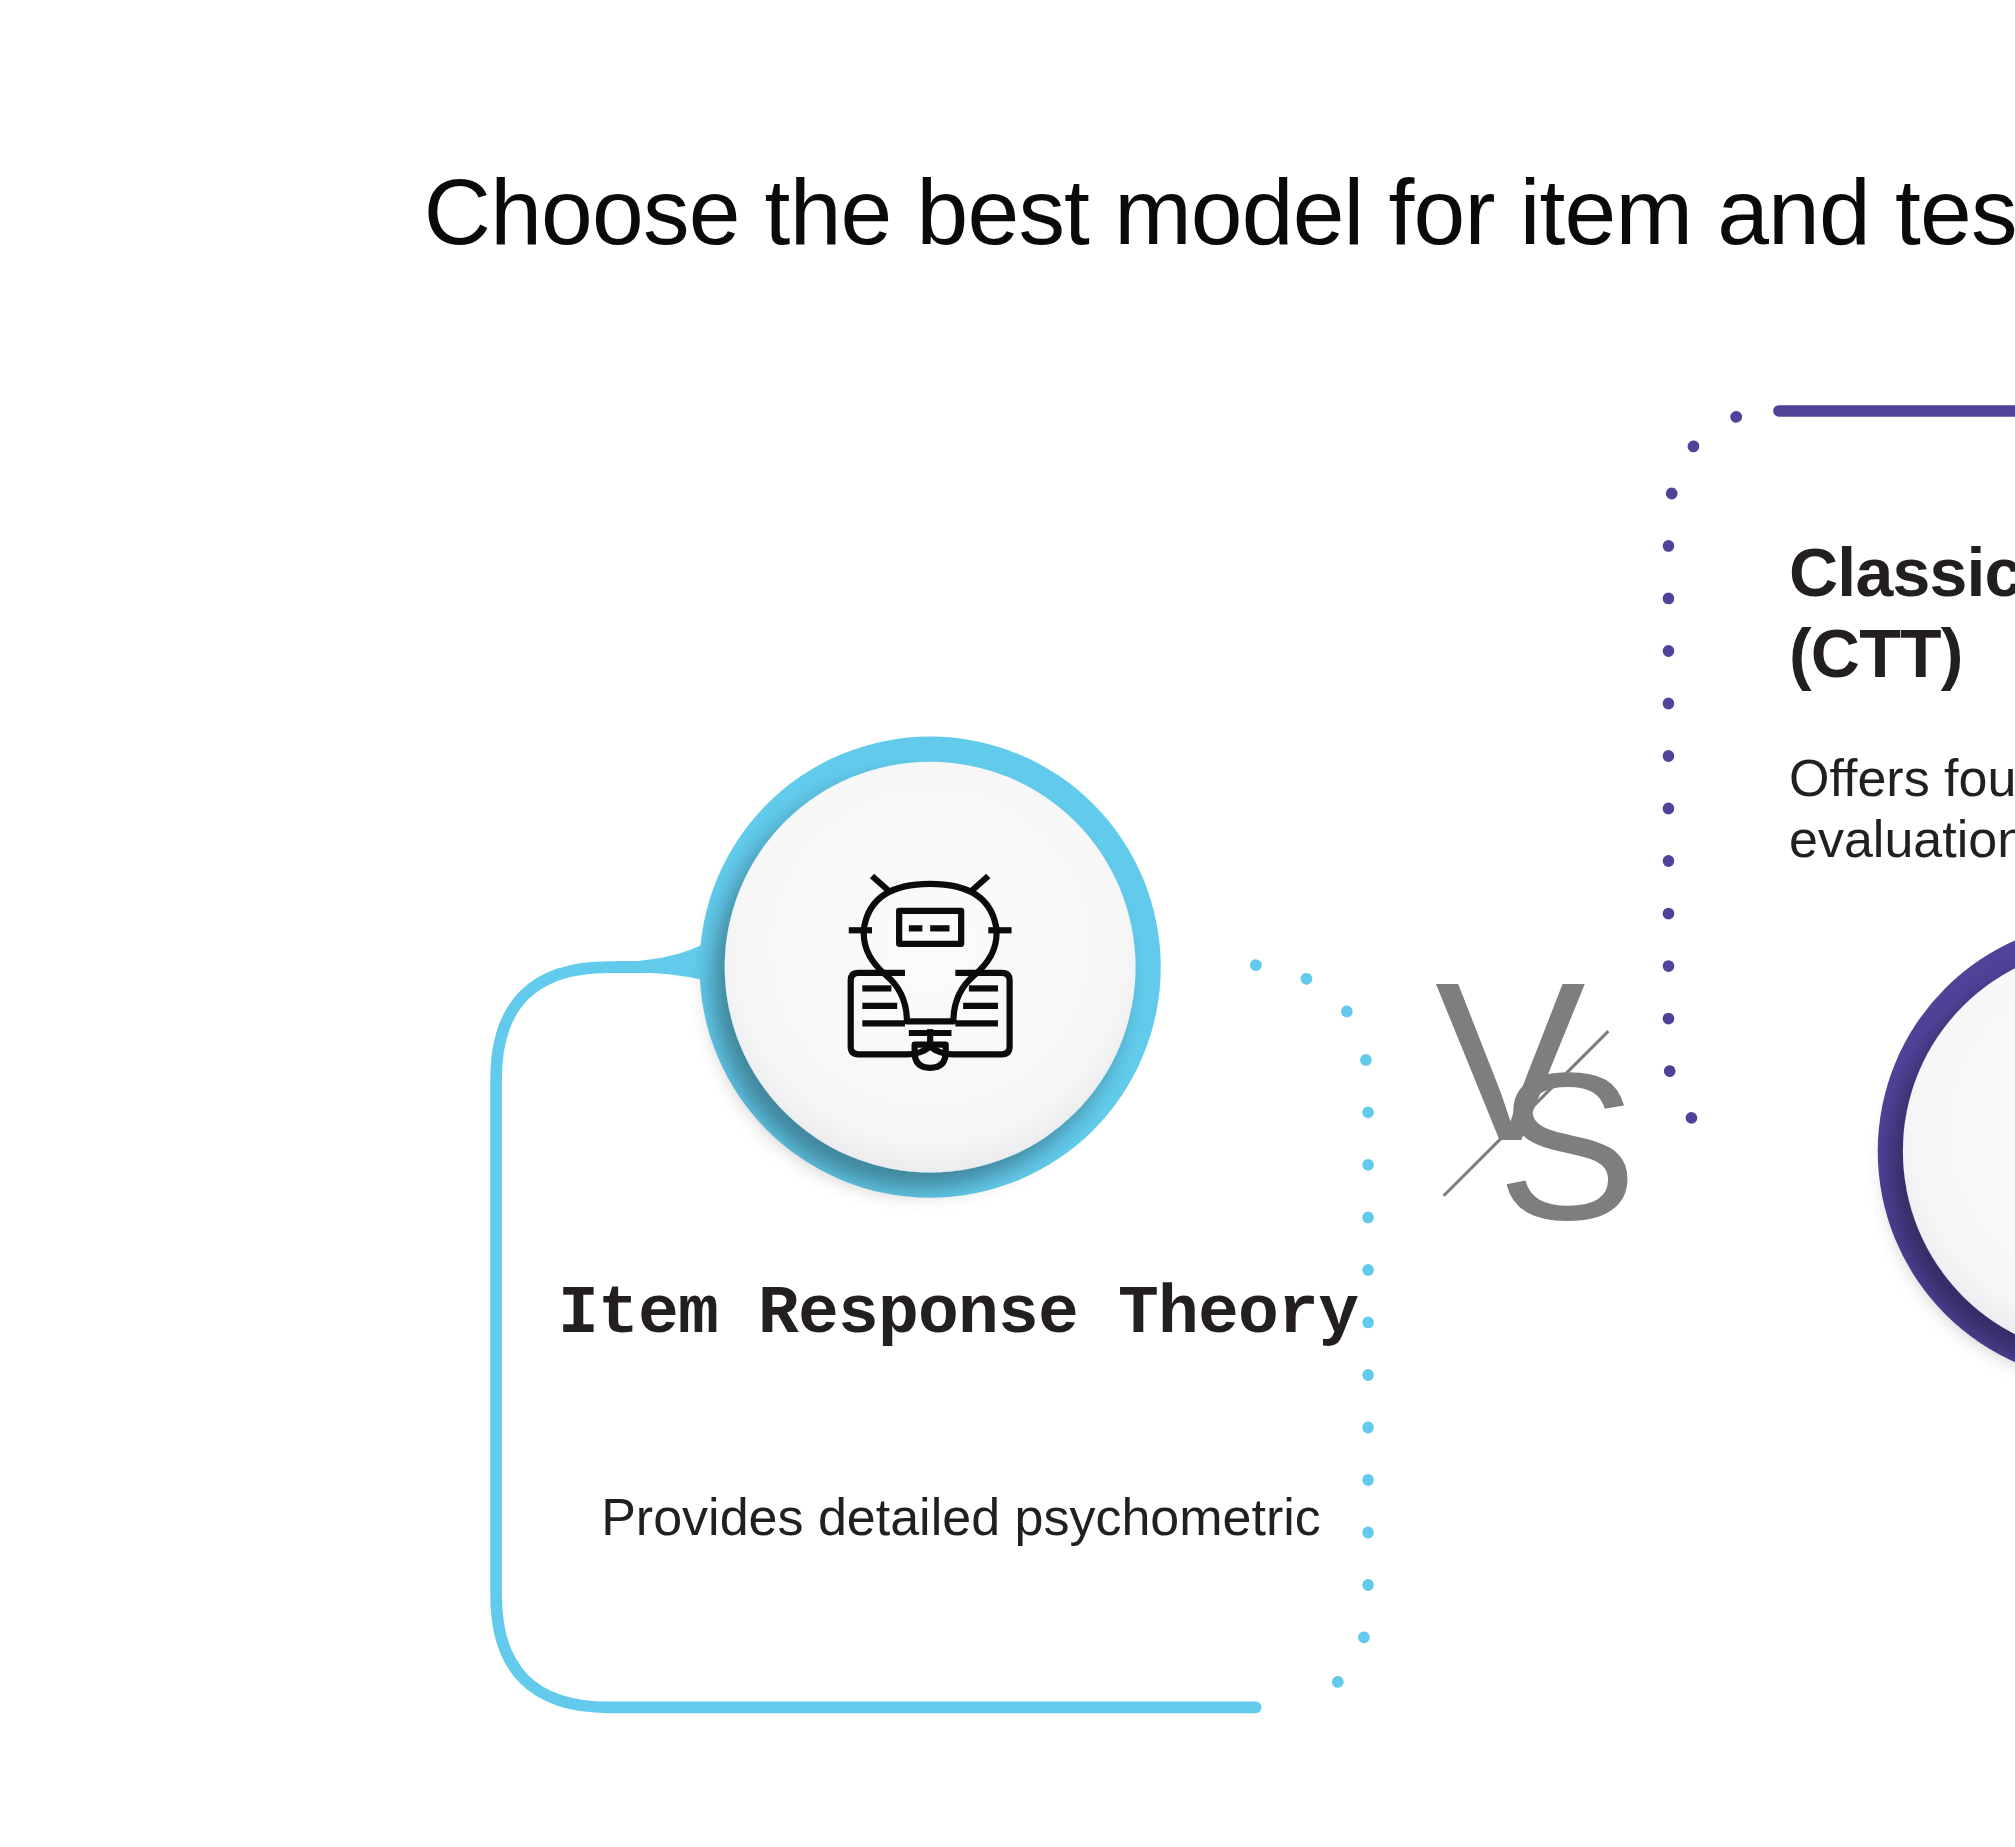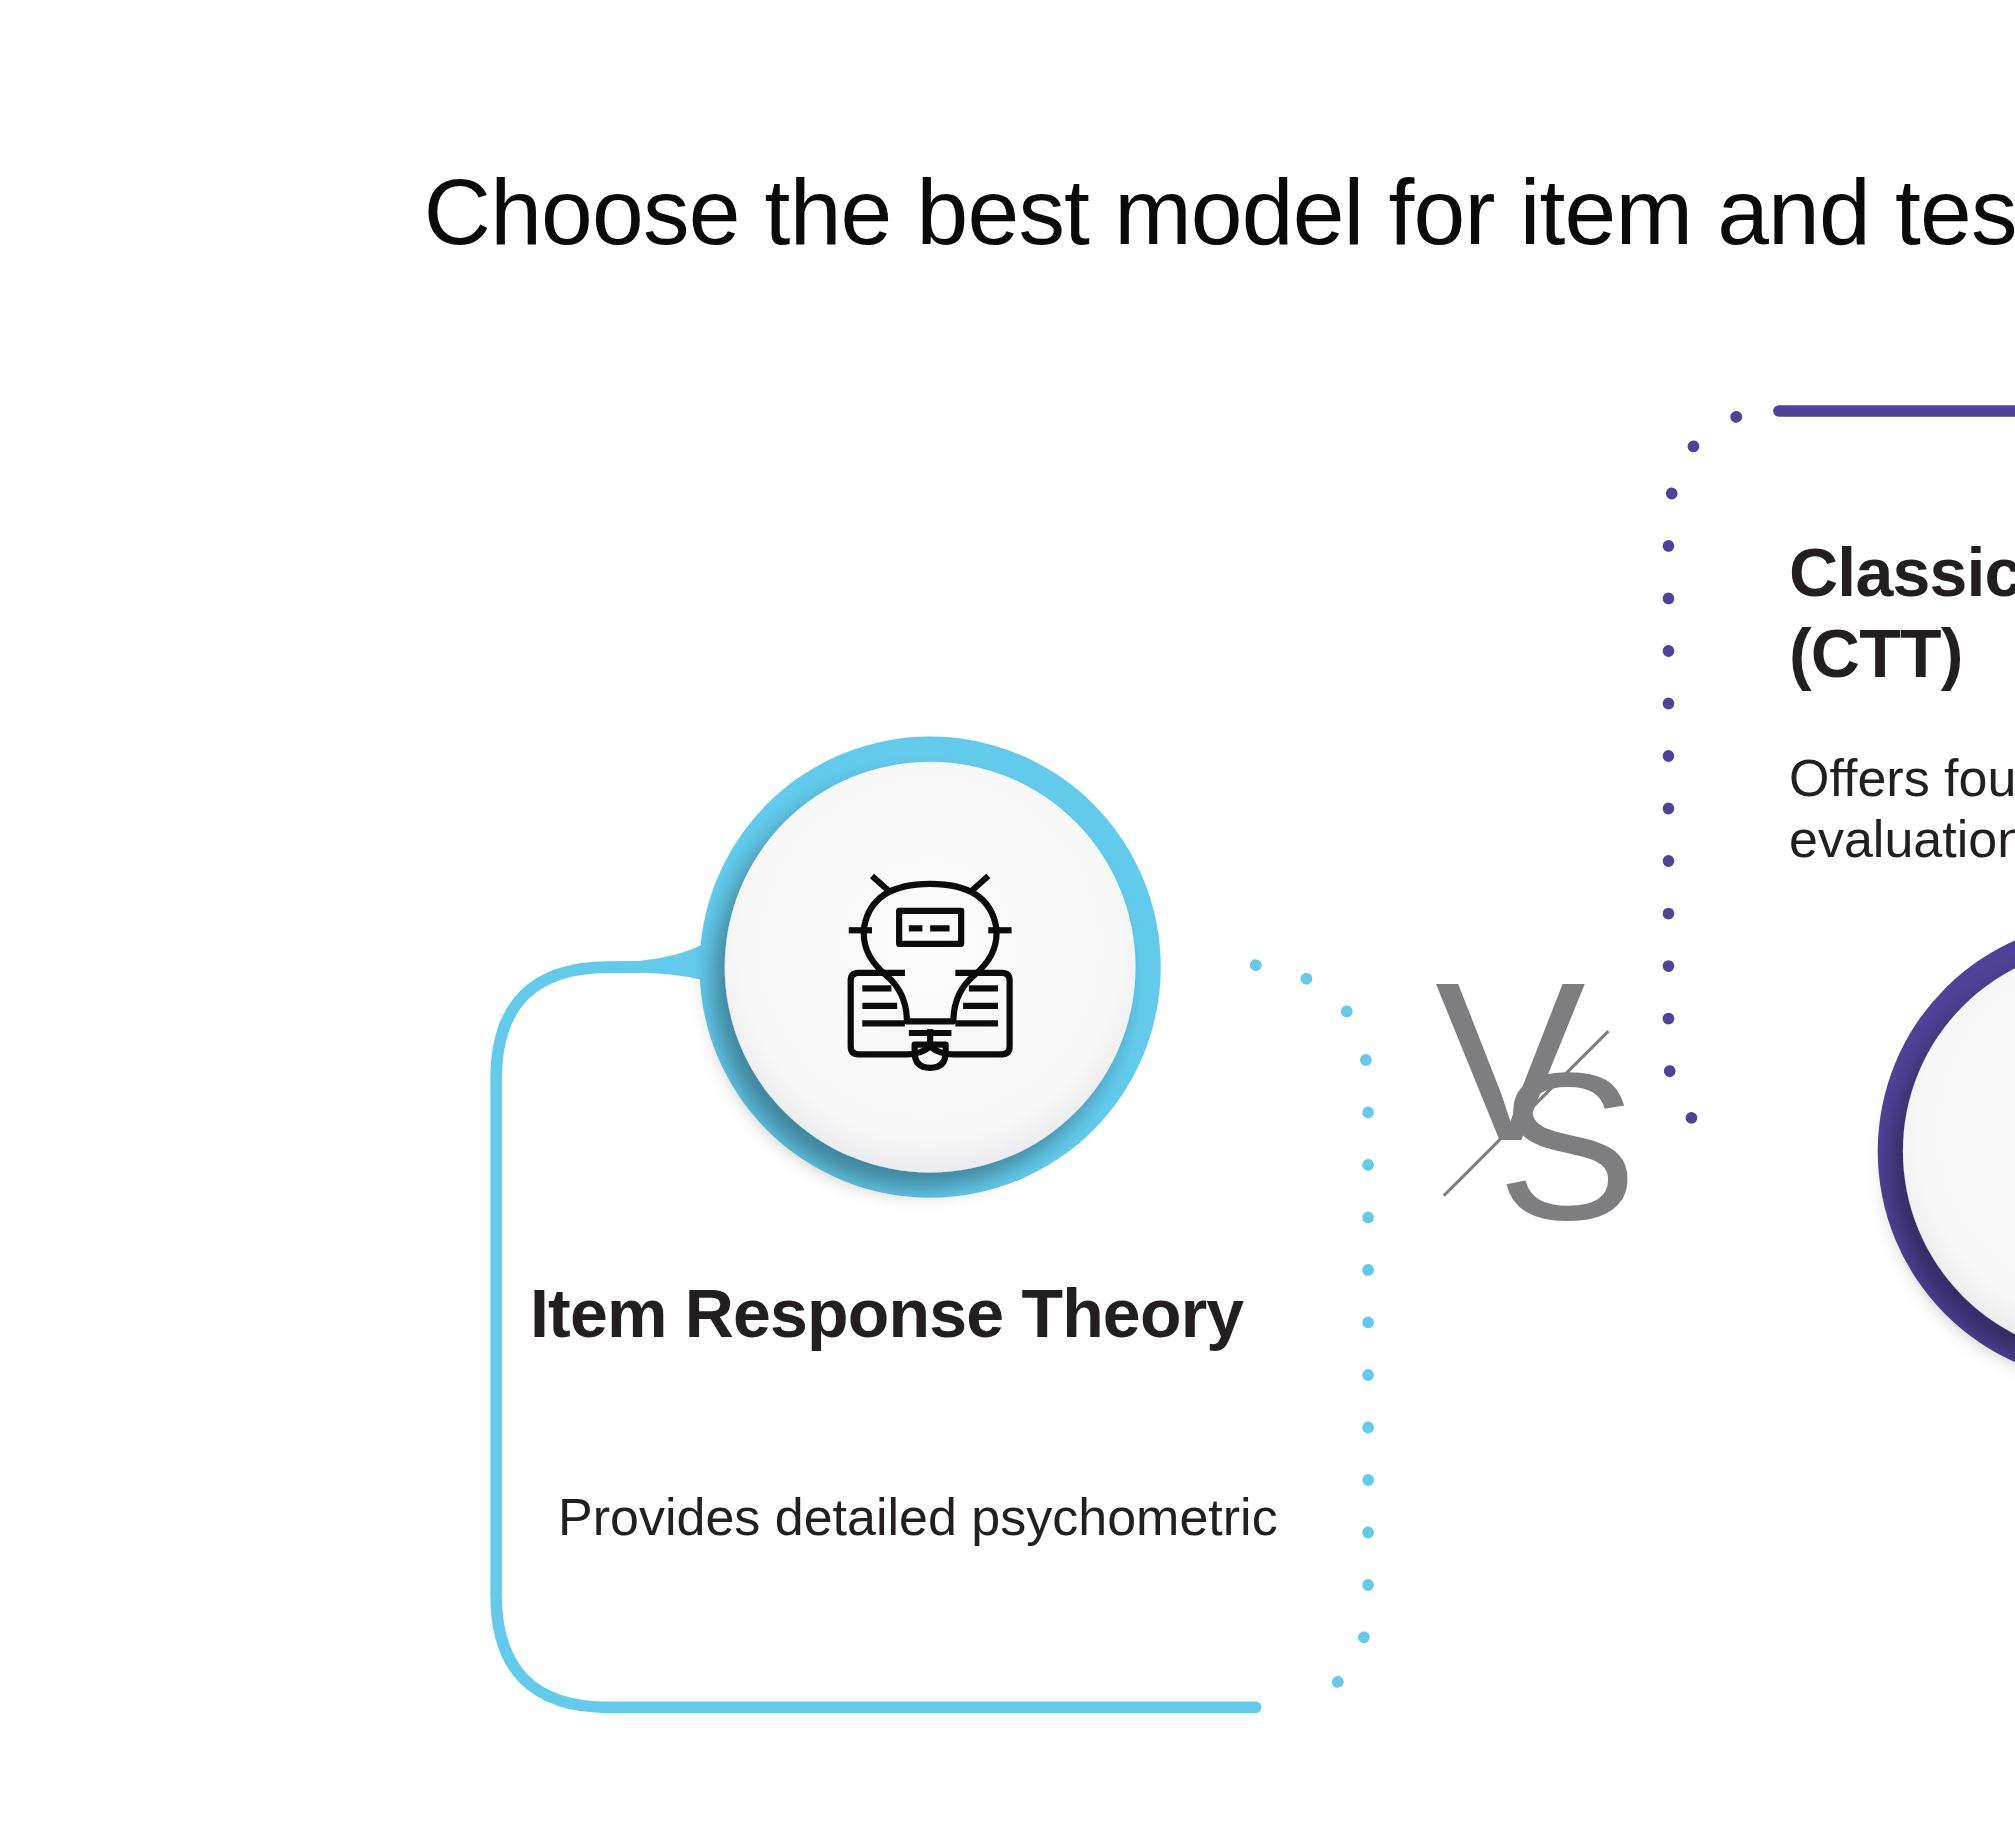--- a/index.html
+++ b/index.html
@@ -11,22 +11,22 @@
     letter-spacing: -0.8px;
   }
   .card-title {
     position: absolute; font-family: "Liberation Sans", sans-serif; font-weight: 700;
     font-size: 68px; line-height: 81px; color: #231f20; letter-spacing: -0.8px;
   }
   .card-desc {
     position: absolute; font-family: "Liberation Sans", sans-serif; font-weight: 400;
     font-size: 52px; line-height: 61px; color: #231f20;
   }
-  #irt-title { left: 530px; top: 1273px; width: 806px; }
-  #irt-desc { left: 558px; top: 1487px; width: 806px; }
+  #irt-title { left: 558px; top: 1273px; width: 806px; font-family: Liberation Mono, monospace; }
+  #irt-desc { left: 558px; top: 1487px; width: 806px; text-align: center; }
   #ctt-title { left: 1789px; top: 532px; width: 806px; }
   #ctt-desc { left: 1789px; top: 748px; width: 685px; }
   .vs-text {
     position: absolute; font-family: "Liberation Sans", sans-serif; color: #7e7e80; font-weight: 400;
   }
 </style>
 </head>
 <body>
 
 <div id="stage">

